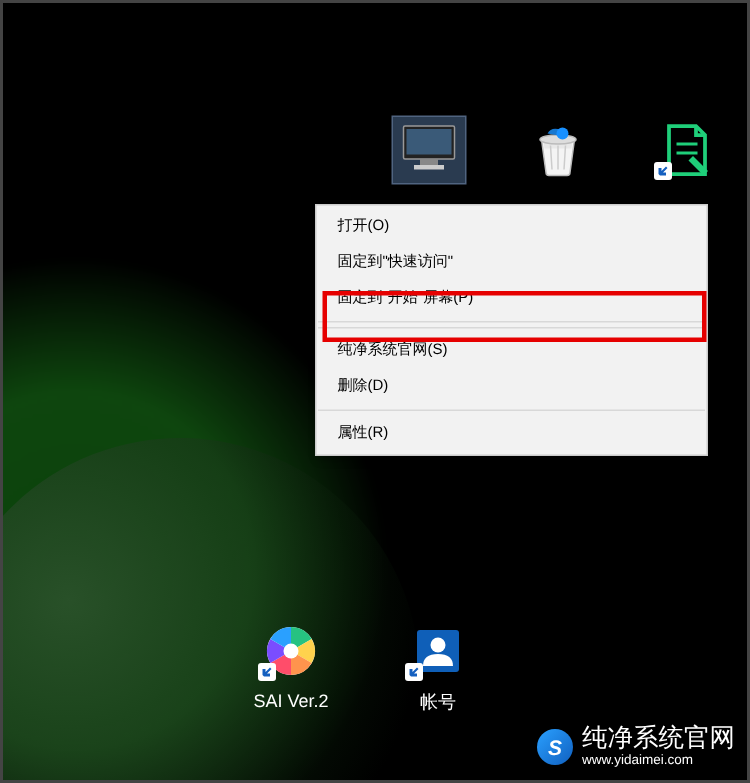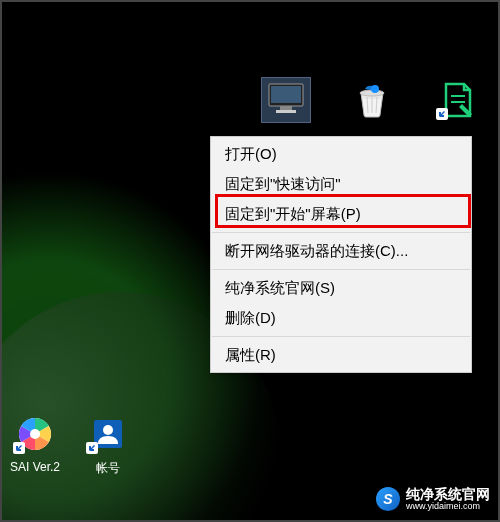--- a/index.html
+++ b/index.html
@@ -5,31 +5,31 @@
 html,body{margin:0;padding:0;width:500px;height:522px;overflow:hidden;font-family:"Microsoft YaHei","Segoe UI",sans-serif;background:#000}
 .desktop{position:relative;width:500px;height:522px;background:#000;overflow:hidden}
 .glow{position:absolute;left:-160px;top:170px;width:420px;height:420px;border-radius:50%;background:radial-gradient(circle at 50% 50%,rgba(20,120,20,.55) 0%,rgba(40,200,40,.35) 40%,rgba(0,0,0,0) 70%);filter:blur(2px)}
 .band{position:absolute;left:-40px;bottom:-90px;width:320px;height:320px;border-radius:50%;background:radial-gradient(circle at 30% 30%,rgba(60,90,60,.6),rgba(10,30,10,.4) 60%,rgba(0,0,0,0) 75%);transform:rotate(-10deg)}
 .top-icons{position:absolute;top:78px;left:0;right:0;display:flex;justify-content:flex-end;gap:26px;padding-right:12px}
 .dicon{width:60px;display:flex;flex-direction:column;align-items:center;color:#fff;font-size:11px}
 .dicon .box{width:48px;height:44px;display:flex;align-items:center;justify-content:center;position:relative}
 .dicon.selected .box{background:rgba(120,170,230,.35);outline:1px solid rgba(160,200,255,.5)}
 .shortcut-arrow{position:absolute;left:2px;bottom:2px;width:12px;height:12px;background:#fff;border-radius:2px;display:flex;align-items:center;justify-content:center}
 .shortcut-arrow svg{width:10px;height:10px}
-.context-menu{position:absolute;top:136px;left:210px;width:260px;background:#f2f2f2;border:1px solid #ccc;box-shadow:2px 2px 6px rgba(0,0,0,.3);font-size:15px;color:#000;padding:2px 0}
+.context-menu{position:absolute;top:136px;left:210px;width:260px;background:#f2f2f2;border:1px solid #ccc;box-shadow:2px 2px 6px rgba(0,0,0,.3);font-size:10px;color:#000;padding:2px 0}
 .mi{padding:6px 14px;cursor:default;line-height:1.2}
 .msep{height:1px;background:#d8d8d8;margin:3px 1px}
 .highlight{position:absolute;border:3px solid #e60000;left:215px;top:194px;width:250px;height:28px;pointer-events:none}
-.bottom-icons{position:absolute;bottom:45px;left:0;right:0;display:flex;justify-content:flex-start;gap:3px;padding-right:14px}
+.bottom-icons{position:absolute;bottom:45px;left:0;right:0;display:flex;justify-content:center;gap:28px;padding-right:14px}
 .bicon{width:70px;display:flex;flex-direction:column;align-items:center;color:#fff;font-size:12px;text-align:center}
 .bicon .box{width:48px;height:44px;margin-bottom:4px;position:relative;display:flex;align-items:center;justify-content:center}
 .watermark{position:absolute;right:10px;bottom:10px;display:flex;align-items:center;gap:6px;color:#fff}
 .watermark .logo{width:24px;height:24px;border-radius:50%;background:linear-gradient(135deg,#2aa0ff,#1060c0);display:flex;align-items:center;justify-content:center;font-size:14px;font-weight:bold;font-style:italic;color:#fff}
 .watermark .txt{display:flex;flex-direction:column;line-height:1.1}
-.watermark .t1{font-size:14px;font-weight:bold}
+.watermark .t1{font-size:17px;font-weight:normal}
 .watermark .t2{font-size:9px}
 .border{position:absolute;inset:0;border:2px solid #444;pointer-events:none}
 </style>
 </head>
 <body>
 
 <div class="desktop">
   <div class="glow"></div>
   <div class="band"></div>
 
@@ -72,21 +72,20 @@
         </div>
       </div>
     </div>
   </div>
 
   <div class="context-menu">
     <div class="mi">打开(O)</div>
     <div class="mi">固定到"快速访问"</div>
     <div class="mi">固定到"开始"屏幕(P)</div>
     <div class="msep"></div>
-    <div class="mi">断开网络驱动器的连接(C)...</div>
     <div class="msep"></div>
     <div class="mi">纯净系统官网(S)</div>
     <div class="mi">删除(D)</div>
     <div class="msep"></div>
     <div class="mi">属性(R)</div>
   </div>
 
   <div class="highlight"></div>
 
   <div class="bottom-icons">

